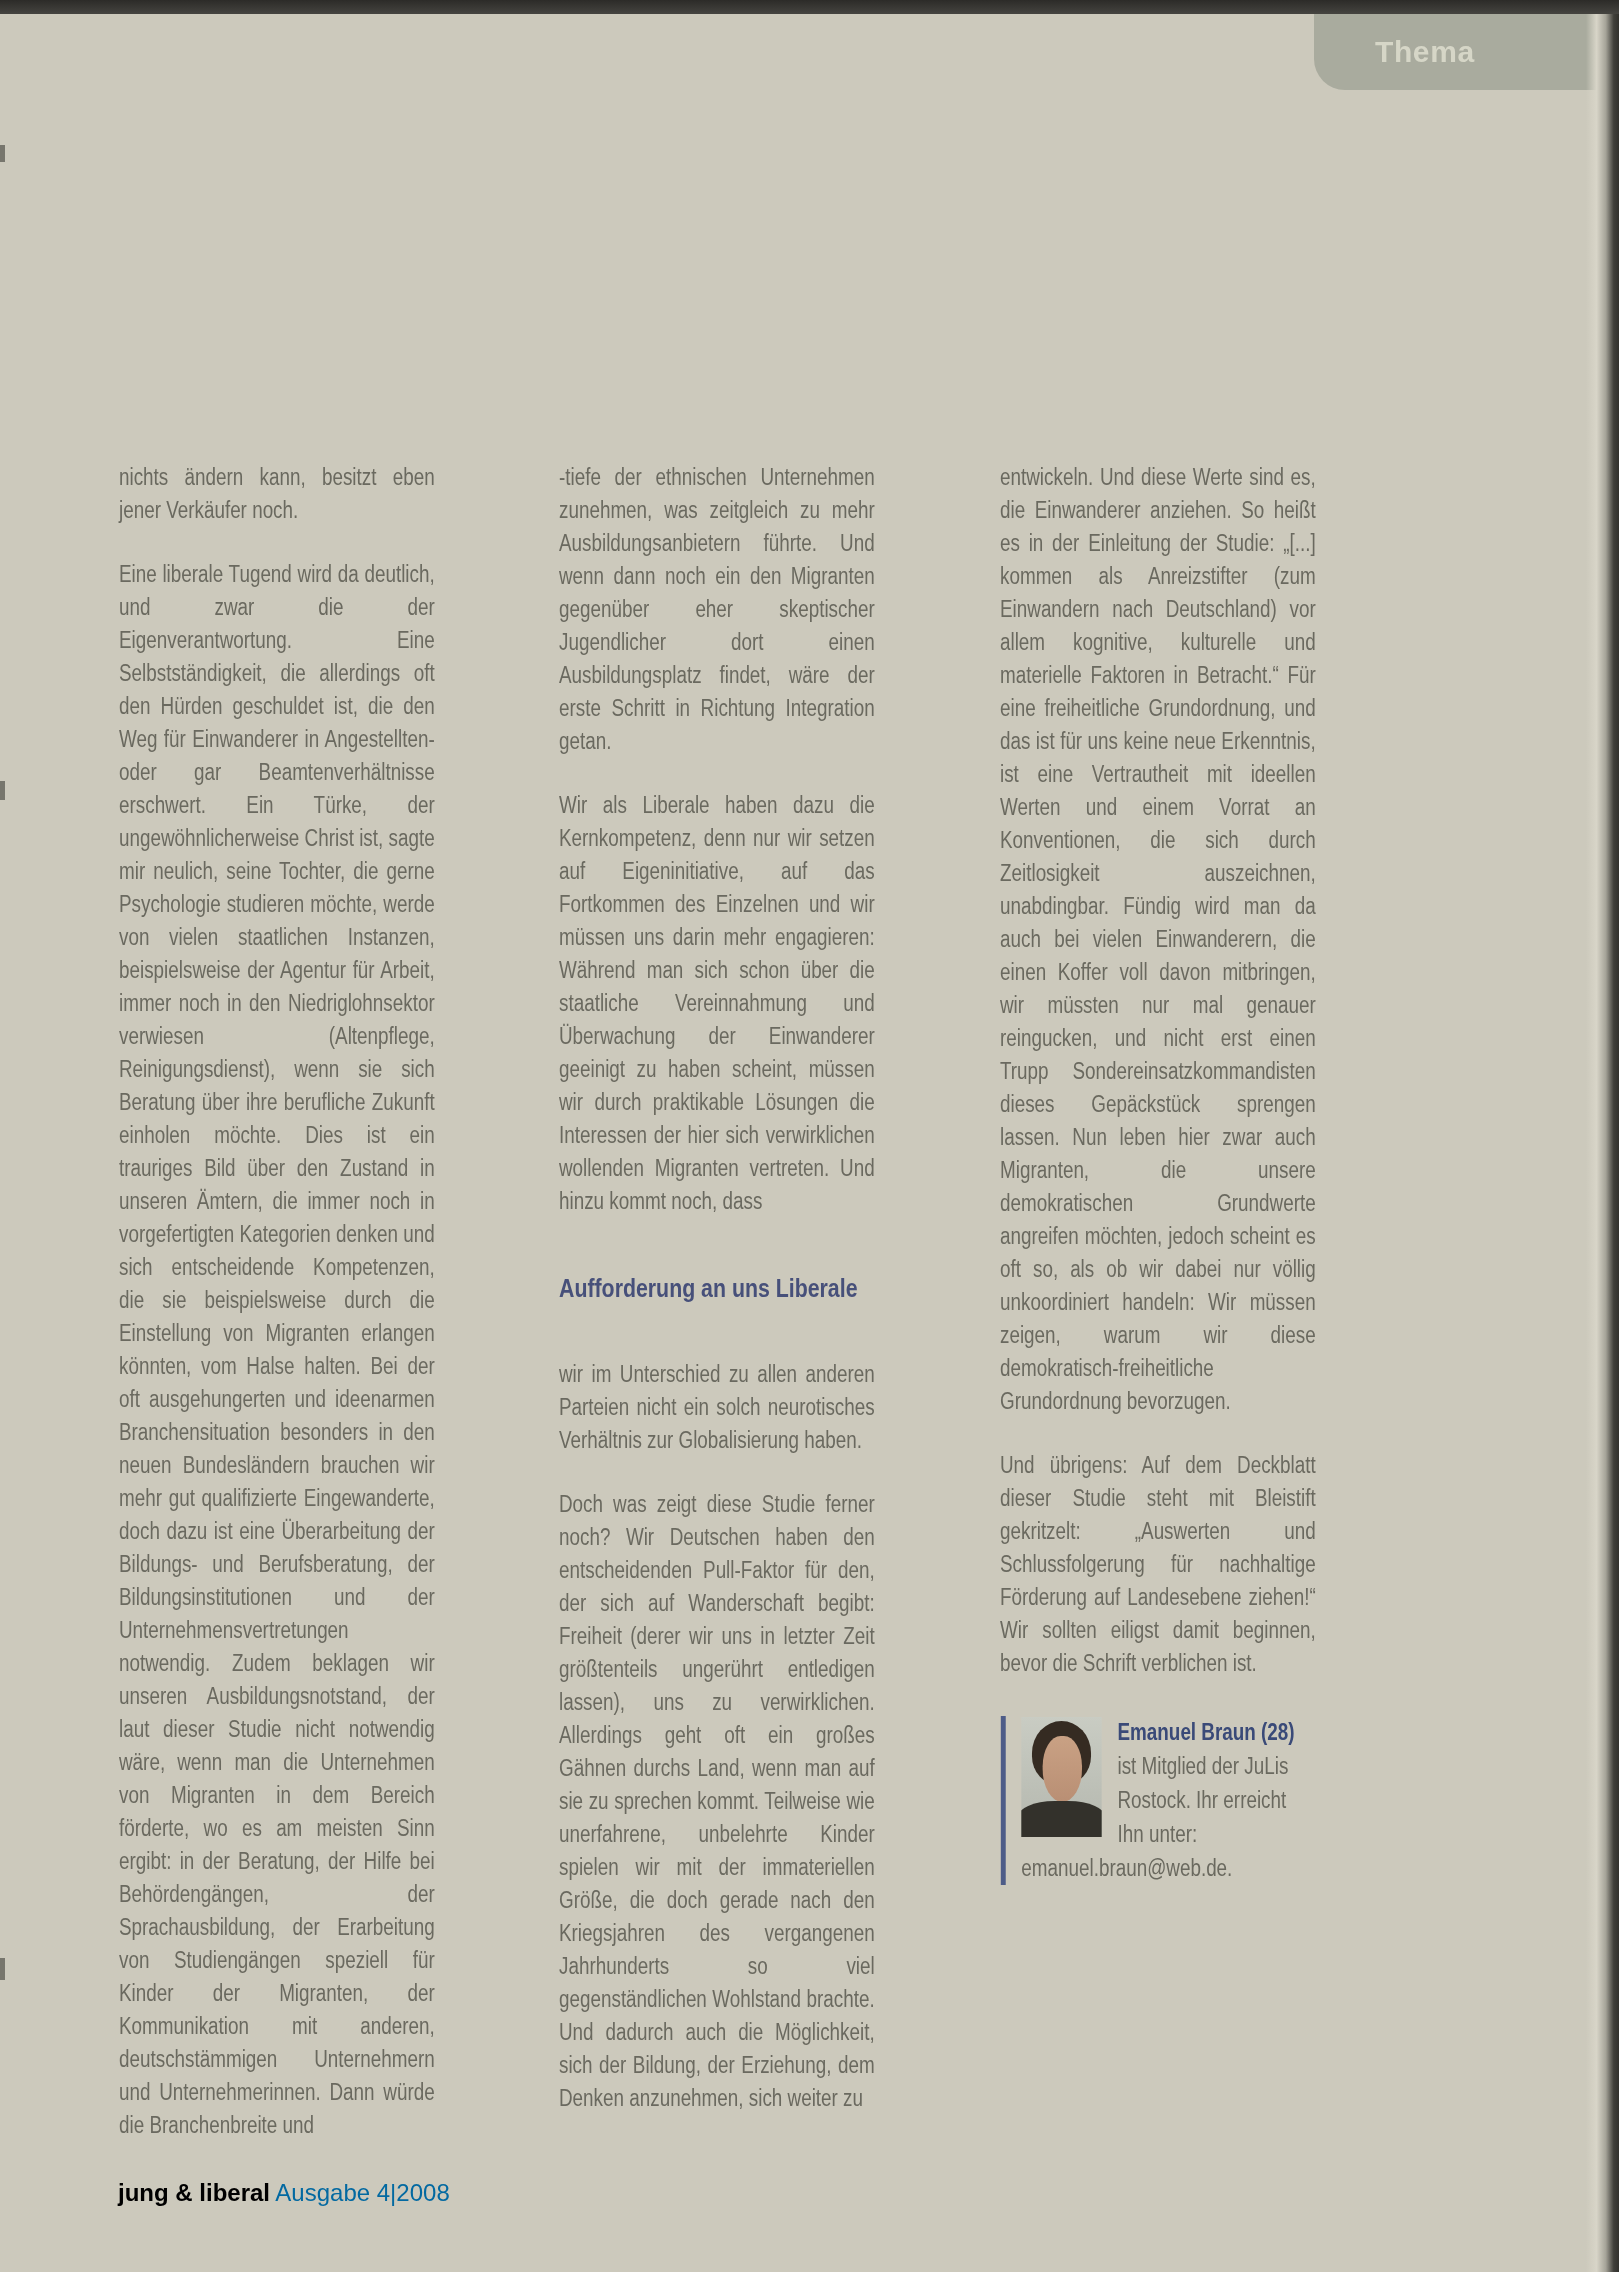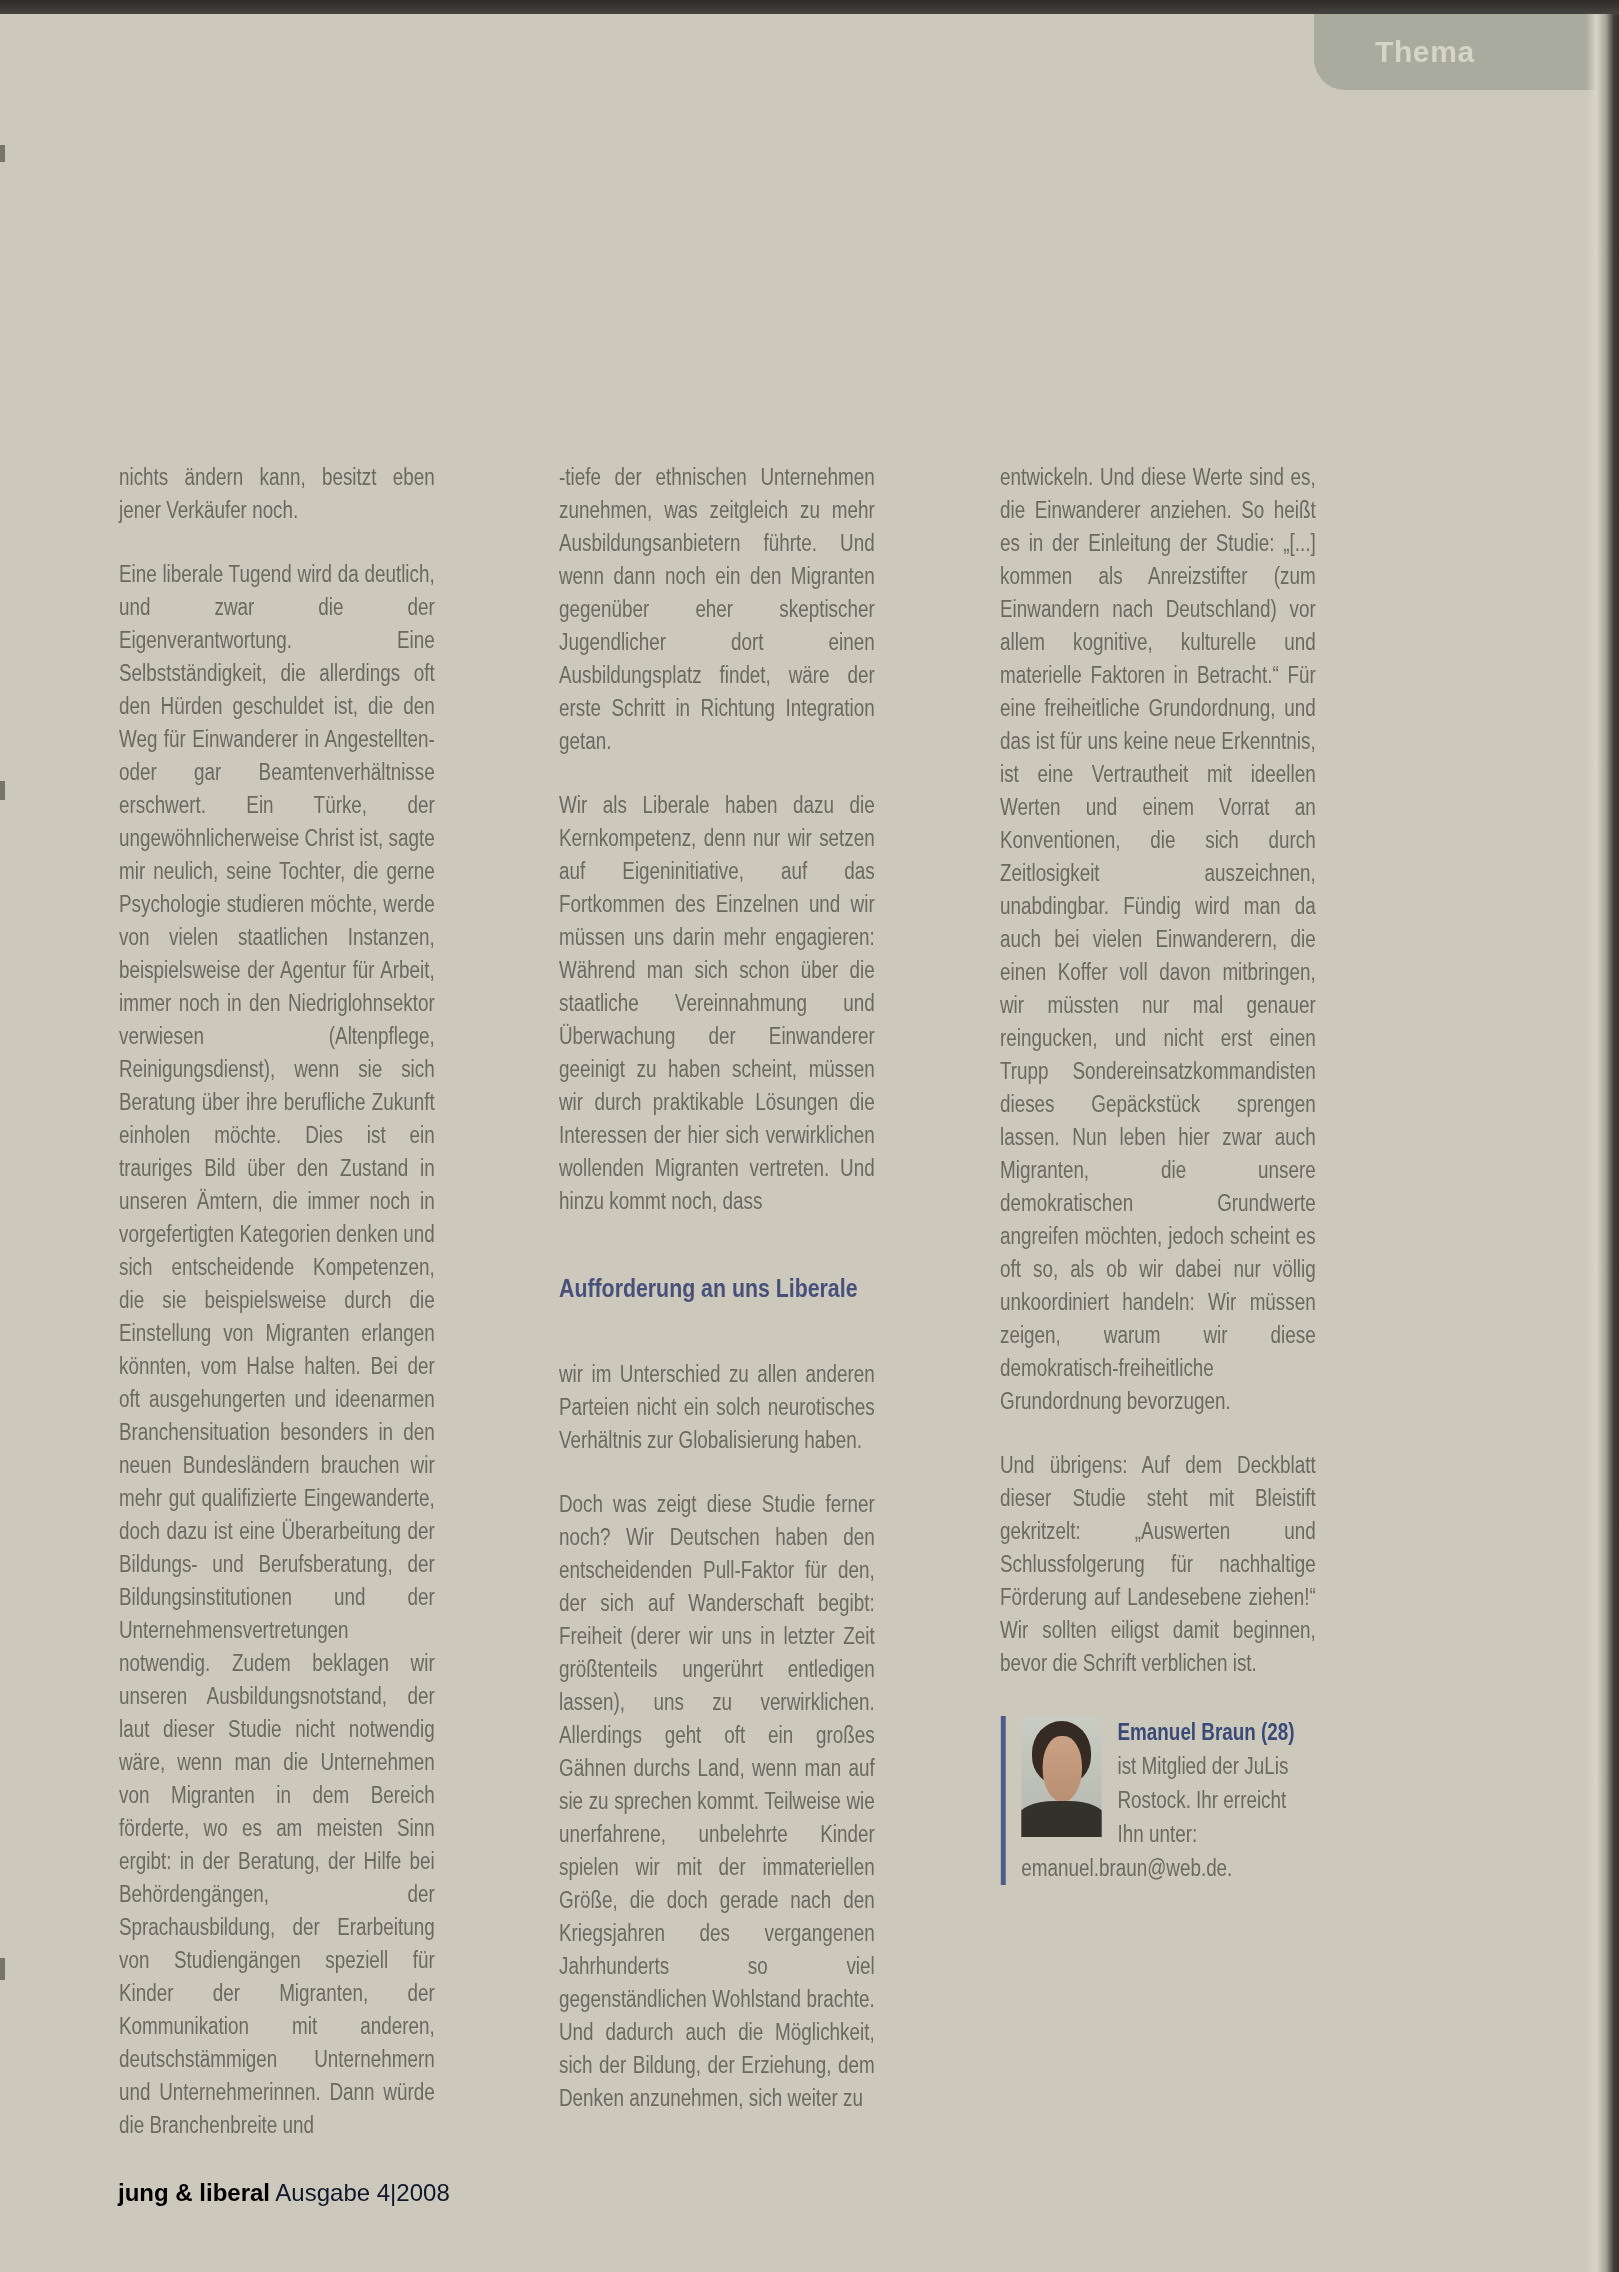--- a/index.html
+++ b/index.html
@@ -38,21 +38,21 @@
     background:linear-gradient(#c9ccc3,#b4b7ae);}
   .photo .hair{position:absolute;left:13px;top:3.9px;width:72px;height:64px;
     background:#352b22;border-radius:50% 50% 45% 45%;}
   .photo .face{position:absolute;left:26px;top:19.3px;width:48px;height:66px;
     background:linear-gradient(#c9a184,#b98f74);border-radius:46% 46% 50% 50%;}
   .photo .torso{position:absolute;left:-5.1px;bottom:-3.9px;width:108px;height:40px;
     background:#33312b;border-radius:42% 42% 0 0;}
   .author-name{color:#3a4a78;font-weight:bold;}
   .footer{position:absolute;left:118px;top:2179px;font-size:24px;}
   .footer .brand{font-weight:bold;color:#000000;}
-  .footer .issue{color:#0f172a;}
+  .footer .issue{color:#0369a1;}
   .mark{position:absolute;left:0;width:4.5px;background:#4a4942;opacity:.65;}
   .mark1{top:145px;height:16.7px;} .mark2{top:781px;height:19.3px;} .mark3{top:1958px;height:22px;}
 </style>
 </head>
 <body>
 
 <div class="top-edge"></div>
 
 <div class="badge">
   <span>Thema</span>

